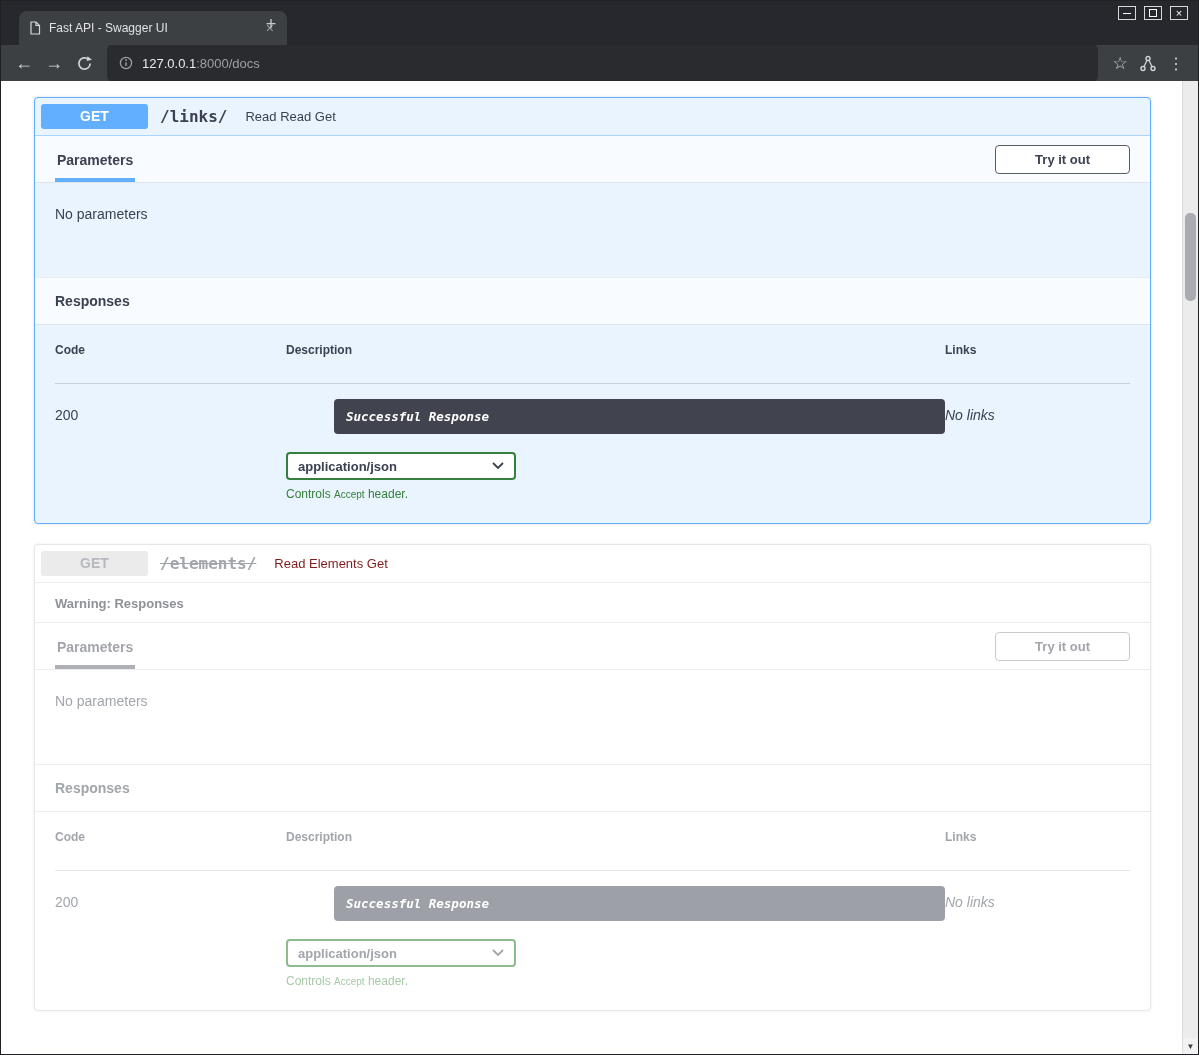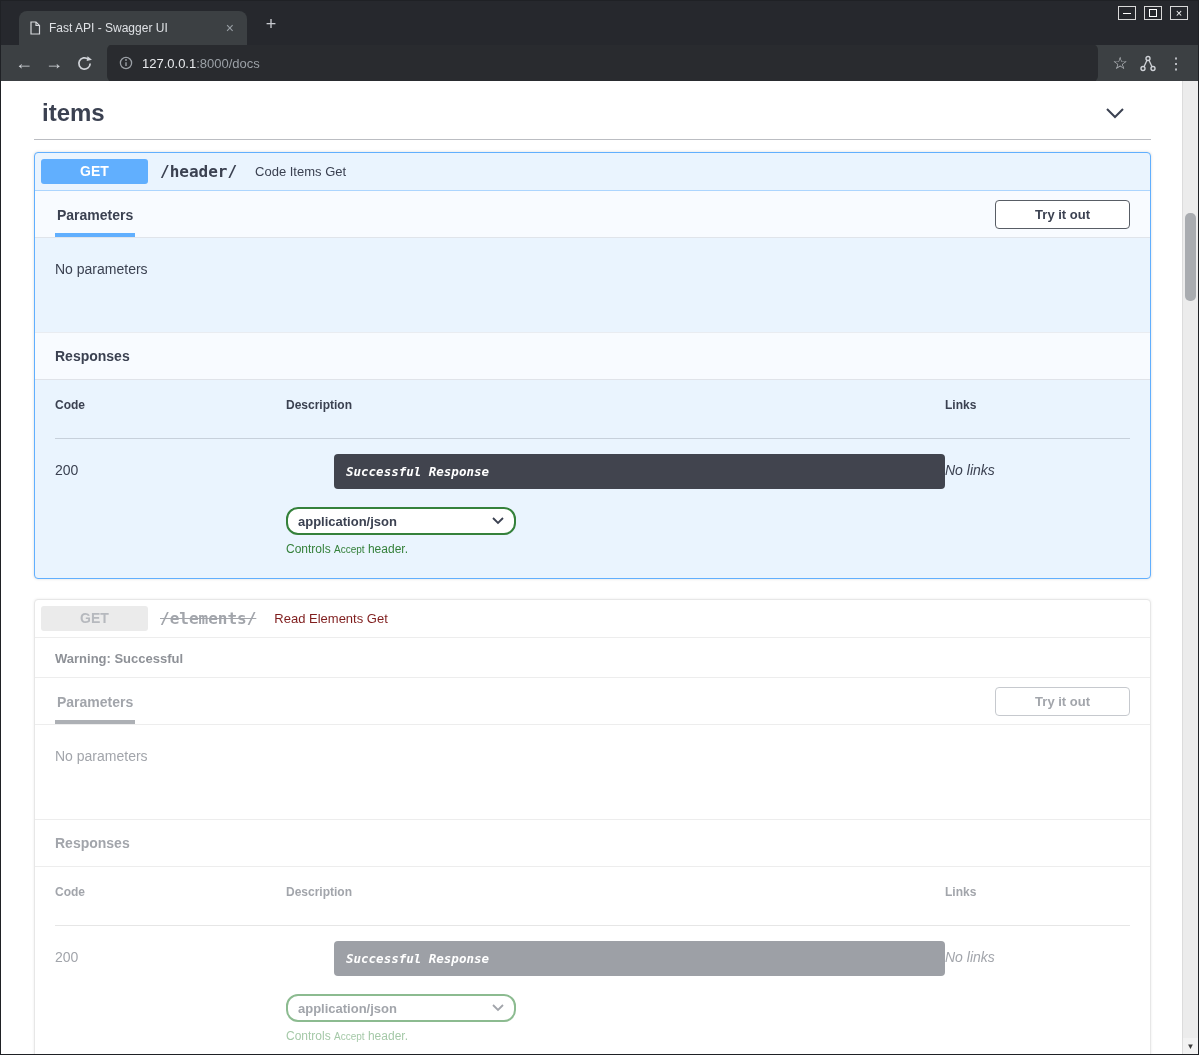--- a/index.html
+++ b/index.html
@@ -2,21 +2,21 @@
 <html><head>
 <meta charset="utf-8">
 <style>
   * { margin:0; padding:0; box-sizing:border-box; }
   body { width:1199px; height:1055px; font-family:"Liberation Sans",sans-serif; background:#fff; }
 
   .window { position:relative; width:1199px; height:1055px; background:#fff; border:1px solid #1f2125; overflow:hidden; }
 
   
   .titlebar { position:relative; height:44px; background:#26282d; }
-  .tab { position:absolute; left:18px; top:10px; width:228px; height:34px; background:#3c4043;
+  .tab { position:absolute; left:18px; top:10px; width:268px; height:34px; background:#3c4043;
          border-radius:8px 8px 0 0; display:flex; align-items:center; padding:0 10px; cursor:default; }
   .tab-title { color:#dfe1e5; font-size:12px; margin-left:8px; flex:1; white-space:nowrap; overflow:hidden; }
   .tab-close { color:#9aa0a6; font-size:14px; padding:0 3px; }
   .new-tab { position:absolute; left:258px; top:13px; color:#c7cacf; font-size:18px; width:24px; text-align:center; }
   .win-controls { position:absolute; right:10px; top:5px; display:flex; gap:8px; }
   .win-btn { width:18px; height:14px; border:1px solid #d9d9d9; display:flex; align-items:center; justify-content:center; background:transparent; }
   .glyph-min { display:block; width:8px; height:0; border-bottom:1px solid #fff; }
   .glyph-max { display:block; width:8px; height:8px; border:1px solid #fff; }
   .glyph-close { color:#fff; font-size:11px; line-height:1; }
 
@@ -60,21 +60,21 @@
   .resp-head { padding:15px 20px; background:rgba(255,255,255,.65); font-size:14px; font-weight:bold; color:#3b4151;
                border-top:1px solid rgba(59,65,81,.08); border-bottom:1px solid rgba(59,65,81,.12); }
 
   .resp-body { padding:18px 20px 22px; }
   .t-head { display:grid; grid-template-columns:231px 1fr 185px; font-size:12px; font-weight:bold; color:#3b4151;
             padding-bottom:26px; border-bottom:1px solid rgba(59,65,81,.2); }
   .t-row { display:grid; grid-template-columns:231px 1fr 185px; padding-top:15px; font-size:14px; color:#3b4151; }
   .code-cell { padding-top:8px; }
   .dark-box { background:#41444e; color:#fff; font-family:"DejaVu Sans Mono",monospace; font-style:italic;
               font-weight:600; font-size:12.5px; padding:10px 12px; border-radius:4px; max-width:633px;margin-left:48px; }
-  .media-select { margin-top:18px; width:230px; height:28px; border:2px solid #35813b; border-radius:12px; background:#fff;
+  .media-select { margin-top:18px; width:230px; height:28px; border:2px solid #35813b; border-radius:4px; background:#fff;
                   display:flex; align-items:center; justify-content:space-between; padding:0 10px;
                   font-size:13px; font-weight:bold; color:#3b4151; }
   .accept-note { margin-top:7px; font-size:12px; color:#35813b; }
   .accept-note .mono { font-family:Liberation Sans, sans-serif; font-size:10px; }
   .links-cell { font-style:italic; padding-top:8px; }
 
   
   .dep { border-color:#e7e7e7; background:#fff; box-shadow:0 0 3px rgba(0,0,0,.08); }
   .dep .op-summary { border-bottom-color:#ededed; }
   .dep .method-badge { background:#ebebeb; color:#b6b9be; }
@@ -152,32 +152,26 @@
         <circle cx="14" cy="13.5" r="2" fill="none" stroke="#cfd2d7" stroke-width="1.4"></circle>
         <line x1="8" y1="5.2" x2="5" y2="11.8" stroke="#cfd2d7" stroke-width="1.3"></line>
         <line x1="10" y1="5.2" x2="13" y2="11.8" stroke="#cfd2d7" stroke-width="1.3"></line>
       </svg>
     </span>
     <span class="tool-icon dots">⋮</span>
   </div>
 
   <div class="content">
 
-    <div class="section-head">
-      <span class="section-title">items</span>
-      <svg width="20" height="12" viewBox="0 0 20 12">
-        <polyline points="2,2 10,10 18,2" fill="none" stroke="#3b4151" stroke-width="2"></polyline>
-      </svg>
-    </div>
 
     <section class="opblock">
       <div class="op-summary">
         <span class="method-badge">GET</span>
-        <span class="op-path">/header/</span>
-        <span class="op-desc">Code Items Get</span>
+        <span class="op-path">/links/</span>
+        <span class="op-desc">Read Read Get</span>
       </div>
       <div class="sec-head">
         <span class="tab-label">Parameters</span>
         <button class="try-btn">Try it out</button>
       </div>
       <div class="params-body">No parameters</div>
       <div class="resp-head">Responses</div>
       <div class="resp-body">
         <div class="t-head">
           <span>Code</span>
@@ -202,21 +196,21 @@
         </div>
       </div>
     </section>
 
     <section class="opblock dep" style="margin-top:20px">
       <div class="op-summary">
         <span class="method-badge">GET</span>
         <span class="op-path">/elements/</span>
         <span class="op-desc">Read Elements Get</span>
       </div>
-      <div class="warn-row">Warning: Successful</div>
+      <div class="warn-row">Warning: Responses</div>
       <div class="sec-head">
         <span class="tab-label">Parameters</span>
         <button class="try-btn">Try it out</button>
       </div>
       <div class="params-body">No parameters</div>
       <div class="resp-head">Responses</div>
       <div class="resp-body">
         <div class="t-head">
           <span>Code</span>
           <span>Description</span>

